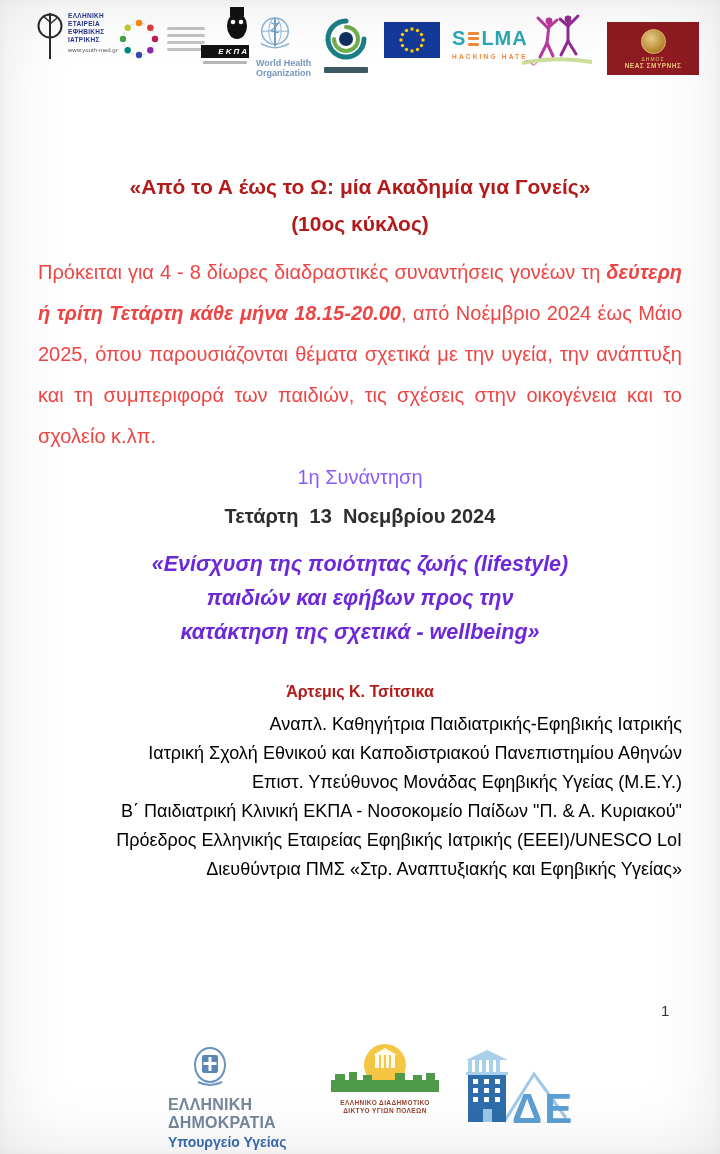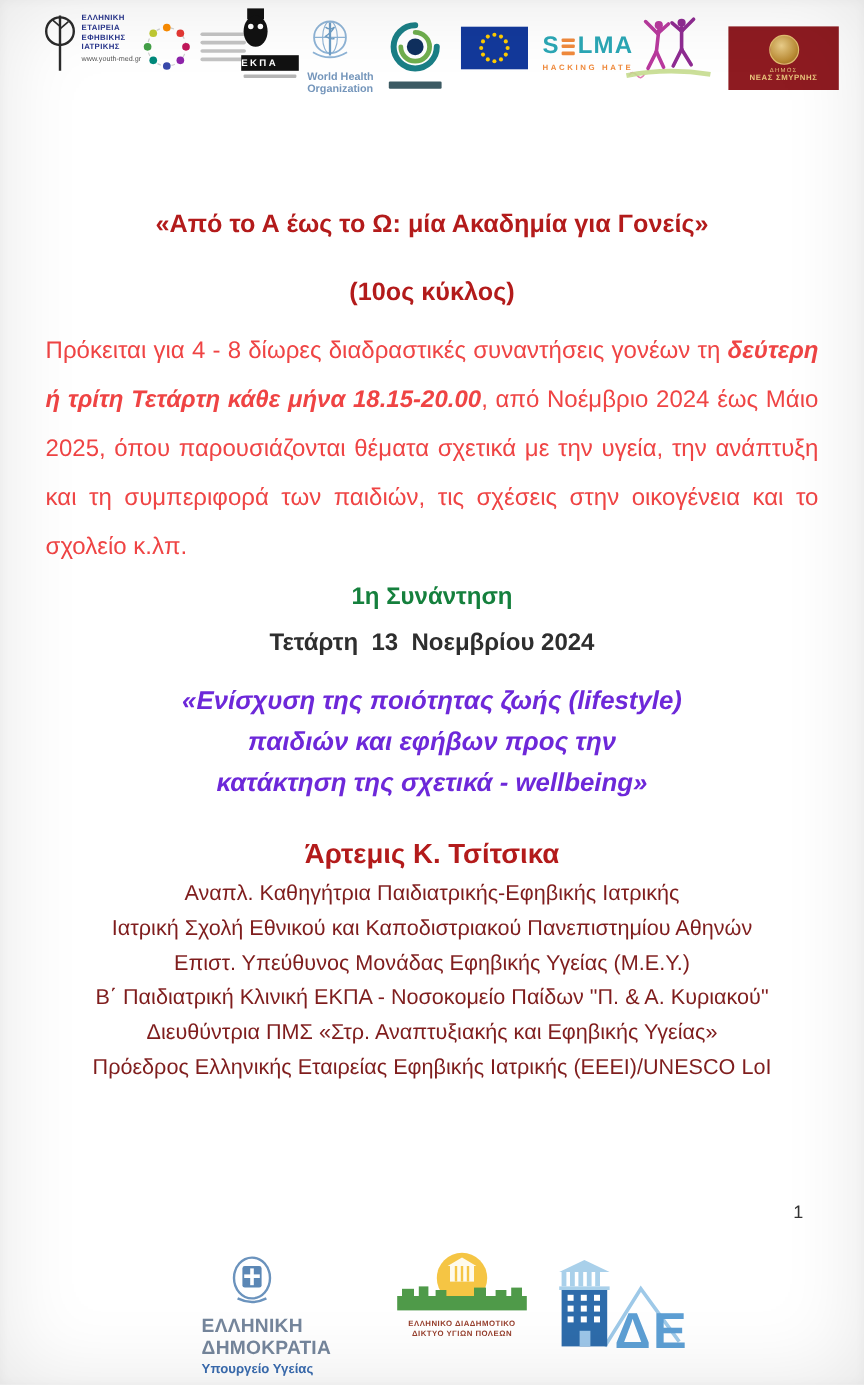--- a/index.html
+++ b/index.html
@@ -16,21 +16,21 @@
 
   
   .lg-eeei { left:36px; top:12px; display:flex; gap:4px; align-items:flex-start; }
   .eeei-txt { text-align:left; }
   .eeei-line { font-size:6.5px; line-height:8px; font-weight:bold; color:#27348b; letter-spacing:.3px; }
   .eeei-url  { font-size:6px; color:#555; margin-top:3px; }
 
   .lg-msc { left:116px; top:16px; display:flex; gap:5px; align-items:center; }
   .blur-lines i { display:block; width:38px; height:3px; background:#c3c3c3; margin:4px 0; border-radius:2px; }
 
-  .lg-ekpa { left:198px; top:6px; width:54px; text-align:left; }
+  .lg-ekpa { left:198px; top:6px; width:54px; text-align:right;font-style:italic; }
   .ekpa-band { background:#121212; color:#fff; font-size:8px; font-weight:bold;
                letter-spacing:2px; padding:2px 0; width:48px; margin:1px auto 0; }
   .blur-bar { height:3px; background:#b5b5b5; width:44px; margin:3px auto 0; border-radius:1px; }
   .blur-bar.dark { background:#3c5a63; height:6px; }
 
   .lg-who { left:256px; top:16px; width:64px; }
   .who-txt { color:#7596bb; font-size:9px; font-weight:600; line-height:10px; margin-top:2px; }
 
   .lg-iaah { left:322px; top:18px; width:48px; text-align:center; }
 
@@ -49,36 +49,36 @@
                display:flex; flex-direction:column; align-items:center; justify-content:center; }
   .smyrni-emblem { width:23px; height:23px; border-radius:50%;
                    background:radial-gradient(circle at 40% 35%, #eace8a, #b98a33 65%, #8a5d18);
                    border:1px solid #e2bd71; }
   .smyrni-l1 { color:#e9c57c; font-size:5px; letter-spacing:1px; margin-top:2px; }
   .smyrni-l2 { color:#e9c57c; font-size:6.5px; font-weight:bold; letter-spacing:.5px; }
 
   
   main { position:absolute; left:38px; right:38px; top:174px; text-align:center; }
   .title { color:#b31b1b; font-size:21px; font-weight:bold; margin:0; line-height:25px; }
-  .cycle { margin-top:32px; }
+  .cycle { margin-top:12px; }
   .intro { margin:16px 0 0; text-align:justify; font-size:20px; line-height:41px; color:#ef4444; }
   .intro .bi { font-weight:bold; font-style:italic; }
-  .meeting { margin-top:8px; color:#15803d; font-weight:bold; font-size:20px; line-height:25px; }
+  .meeting { margin-top:8px; color:#8b5cf6; font-weight:normal; font-size:20px; line-height:25px; }
   .date { margin-top:14px; font-size:20px; font-weight:bold; color:#2e2e2e; white-space:pre-wrap; line-height:25px; }
   .topic { margin-top:18px; color:#6d28d9; font-weight:bold; font-style:italic; font-size:21.5px; line-height:34px; }
-  .speaker { margin-top:30px; color:#b31b1b; font-weight:bold; font-size:23px; line-height:25px; }
-  .creds { margin-top:6px; font-size:18px; line-height:29px; color:#7f1d1d; }
+  .speaker { margin-top:30px; color:#b31b1b; font-weight:bold; font-size:16px; line-height:25px; }
+  .creds { margin-top:6px; font-size:18px; line-height:29px; color:#000000;text-align:right; }
 
   .pageno { position:absolute; left:661px; top:1002px; font-size:15px; color:#333; }
 
   
   .lg-ministry { left:168px; top:1046px; width:132px; text-align:left; }
   .lg-ministry svg { margin-left:20px; }
   .min-l1 { color:#75869c; font-weight:bold; font-size:16px; margin-top:4px; letter-spacing:.2px; }
-  .min-l2 { color:#3a6cb0; font-weight:bold; font-size:11px; margin-top:2px; }
+  .min-l2 { color:#3a6cb0; font-weight:bold; font-size:14px; margin-top:2px; }
 
   .lg-cities { left:326px; top:1042px; width:118px; text-align:center; }
   .cit-cap { color:#97402e; font-weight:bold; font-size:6.5px; line-height:8px; letter-spacing:.4px; margin-top:1px; }
 
   .lg-de { left:458px; top:1044px; }
   .de-text { font-family:"Liberation Sans",sans-serif; font-weight:bold; }
 </style>
 </head>
 <body>
 
@@ -232,22 +232,22 @@
       <div>κατάκτηση της σχετικά - wellbeing»</div>
     </div>
 
     <div class="speaker">Άρτεμις Κ. Τσίτσικα</div>
 
     <div class="creds">
       <div>Αναπλ. Καθηγήτρια Παιδιατρικής-Εφηβικής Ιατρικής</div>
       <div>Ιατρική Σχολή Εθνικού και Καποδιστριακού Πανεπιστημίου Αθηνών</div>
       <div>Επιστ. Υπεύθυνος Μονάδας Εφηβικής Υγείας (Μ.Ε.Υ.)</div>
       <div>Β΄ Παιδιατρική Κλινική ΕΚΠΑ - Νοσοκομείο Παίδων "Π. &amp; Α. Κυριακού"</div>
+      <div>Πρόεδρος Ελληνικής Εταιρείας Εφηβικής Ιατρικής (ΕΕΕΙ)/UNESCO LoI</div>
       <div>Διευθύντρια ΠΜΣ «Στρ. Αναπτυξιακής και Εφηβικής Υγείας»</div>
-      <div>Πρόεδρος Ελληνικής Εταιρείας Εφηβικής Ιατρικής (ΕΕΕΙ)/UNESCO LoI</div>
     </div>
   </main>
 
   <div class="pageno">1</div>
 
   <div class="logo lg-ministry">
     <svg width="44" height="42" viewBox="0 0 44 42">
       <ellipse cx="22" cy="19" rx="15" ry="17" fill="none" stroke="#6b93bd" stroke-width="2"></ellipse>
       <rect x="14" y="9" width="16" height="18" rx="2" fill="#5b87b5"></rect>
       <rect x="20.5" y="11" width="3" height="14" fill="#fff"></rect>

